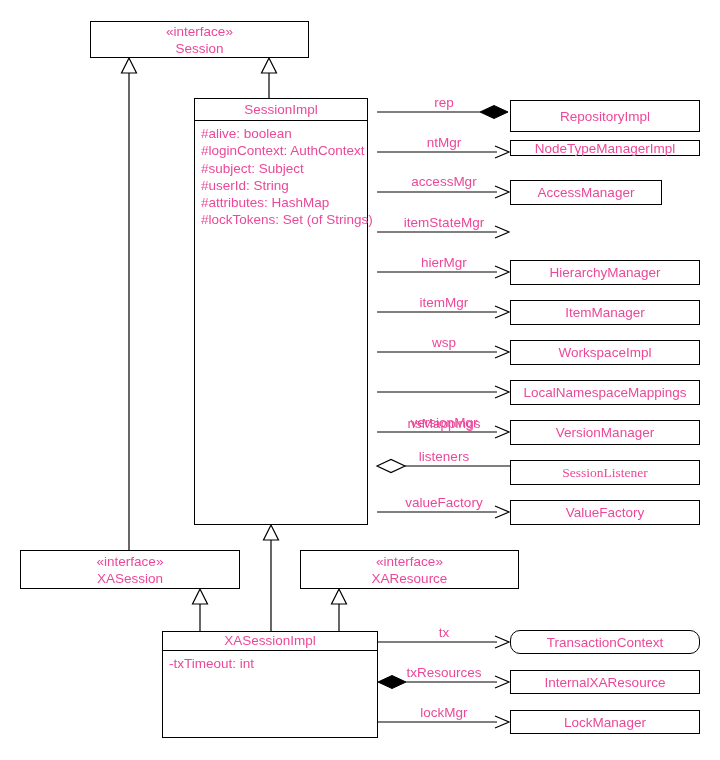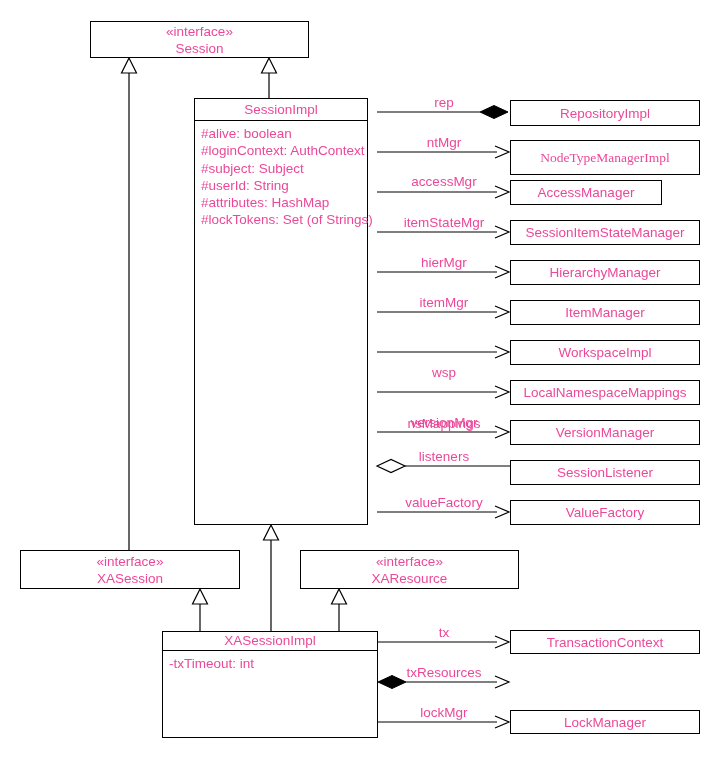--- a/index.html
+++ b/index.html
@@ -127,61 +127,58 @@
     <div class="attrs">
       <div>#alive: boolean</div>
       <div>#loginContext: AuthContext</div>
       <div>#subject: Subject</div>
       <div>#userId: String</div>
       <div>#attributes: HashMap</div>
       <div>#lockTokens: Set (of Strings)</div>
     </div>
   </div>
 
-  <div class="box small-box" style="left:510px;top:100px;width:190px;height:26px;">
+  <div class="box small-box" style="left:510px;top:100px;width:190px;height:32px;">
     <span>RepositoryImpl</span>
     </div>
-  <div class="box small-box" style="left:510px;top:140px;width:190px;height:35px;font-family:Liberation Serif, serif;">
+  <div class="box small-box" style="left:510px;top:140px;width:190px;height:16px;">
     <span>NodeTypeManagerImpl</span>
     </div>
   <div class="box small-box" style="left:510px;top:180px;width:152px;height:25px;">
     <span>AccessManager</span>
     </div>
-  <div class="box small-box" style="left:510px;top:220px;width:190px;height:25px;">
-    <span>SessionItemStateManager</span>
-    </div>
   <div class="box small-box" style="left:510px;top:260px;width:190px;height:25px;">
     <span>HierarchyManager</span>
     </div>
   <div class="box small-box" style="left:510px;top:300px;width:190px;height:25px;">
     <span>ItemManager</span>
     </div>
   <div class="box small-box" style="left:510px;top:340px;width:190px;height:25px;">
     <span>WorkspaceImpl</span>
     </div>
   <div class="box small-box" style="left:510px;top:380px;width:190px;height:25px;">
     <span>LocalNamespaceMappings</span>
     </div>
   <div class="box small-box" style="left:510px;top:420px;width:190px;height:25px;">
     <span>VersionManager</span>
     </div>
-  <div class="box small-box" style="left:510px;top:460px;width:190px;height:25px;">
+  <div class="box small-box" style="left:510px;top:460px;width:190px;height:25px;font-family:Liberation Serif, serif;">
     <span>SessionListener</span>
     </div>
   <div class="box small-box" style="left:510px;top:500px;width:190px;height:25px;">
     <span>ValueFactory</span>
     </div>
 
   <div class="assoc-label" style="top:95px;">rep</div>
   <div class="assoc-label" style="top:135px;">ntMgr</div>
   <div class="assoc-label" style="top:174px;">accessMgr</div>
   <div class="assoc-label" style="top:215px;">itemStateMgr</div>
   <div class="assoc-label" style="top:255px;">hierMgr</div>
   <div class="assoc-label" style="top:295px;">itemMgr</div>
-  <div class="assoc-label" style="top:335px;margin-top:30px;">wsp</div>
+  <div class="assoc-label" style="top:335px;">wsp</div>
   <div class="assoc-label" style="top:376px;margin-top:40px;">nsMappings</div>
   <div class="assoc-label" style="top:415px;">versionMgr</div>
   <div class="assoc-label" style="top:449px;">listeners</div>
   <div class="assoc-label" style="top:495px;">valueFactory</div>
 
   <div class="box iface" style="left:20px;top:550px;width:220px;height:39px;">
     <div>«interface»</div>
     <div>XASession</div>
   </div>
 
@@ -190,22 +187,25 @@
     <div>XAResource</div>
   </div>
 
   <div class="box" style="left:162px;top:631px;width:216px;height:107px;">
     <div class="cls-title short">XASessionImpl</div>
     <div class="attrs">
       <div>-txTimeout: int</div>
     </div>
   </div>
 
-  <div class="box small-box" style="left:510px;top:630px;width:190px;height:24px;">
+  <div class="box small-box" style="left:510px;top:630px;width:190px;height:24px;border-radius:10px;">
     <span>TransactionContext</span>
+    </div>
+  <div class="box small-box" style="left:510px;top:670px;width:190px;height:24px;">
+    <span>InternalXAResource</span>
     </div>
   <div class="box small-box" style="left:510px;top:710px;width:190px;height:24px;">
     <span>LockManager</span>
     </div>
 
   <div class="assoc-label" style="top:625px;">tx</div>
   <div class="assoc-label" style="top:665px;">txResources</div>
   <div class="assoc-label" style="top:705px;">lockMgr</div>
 
 </div>

